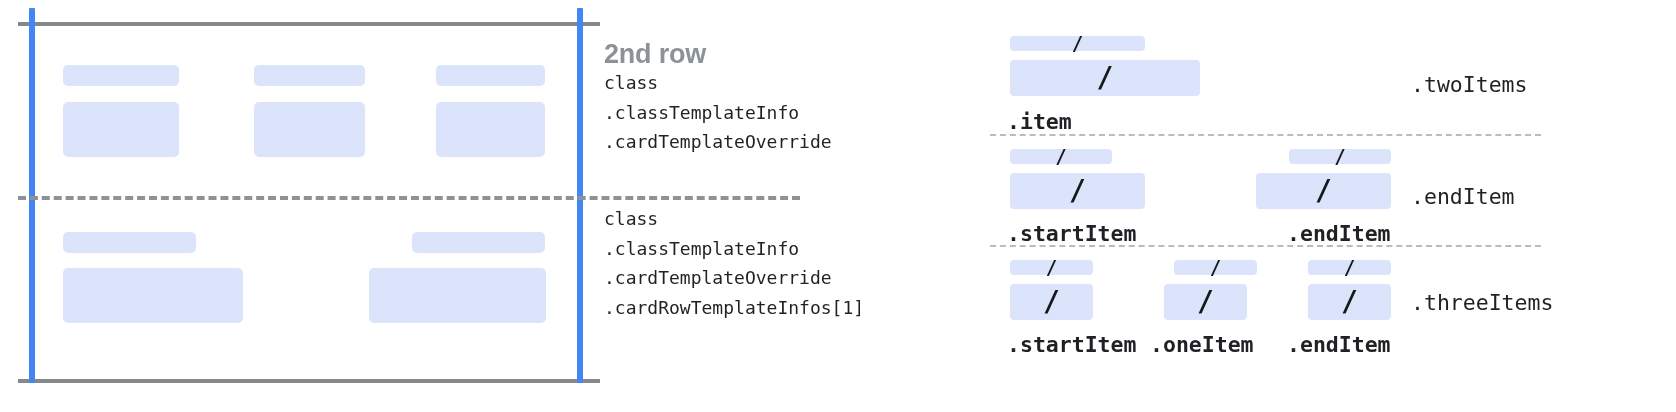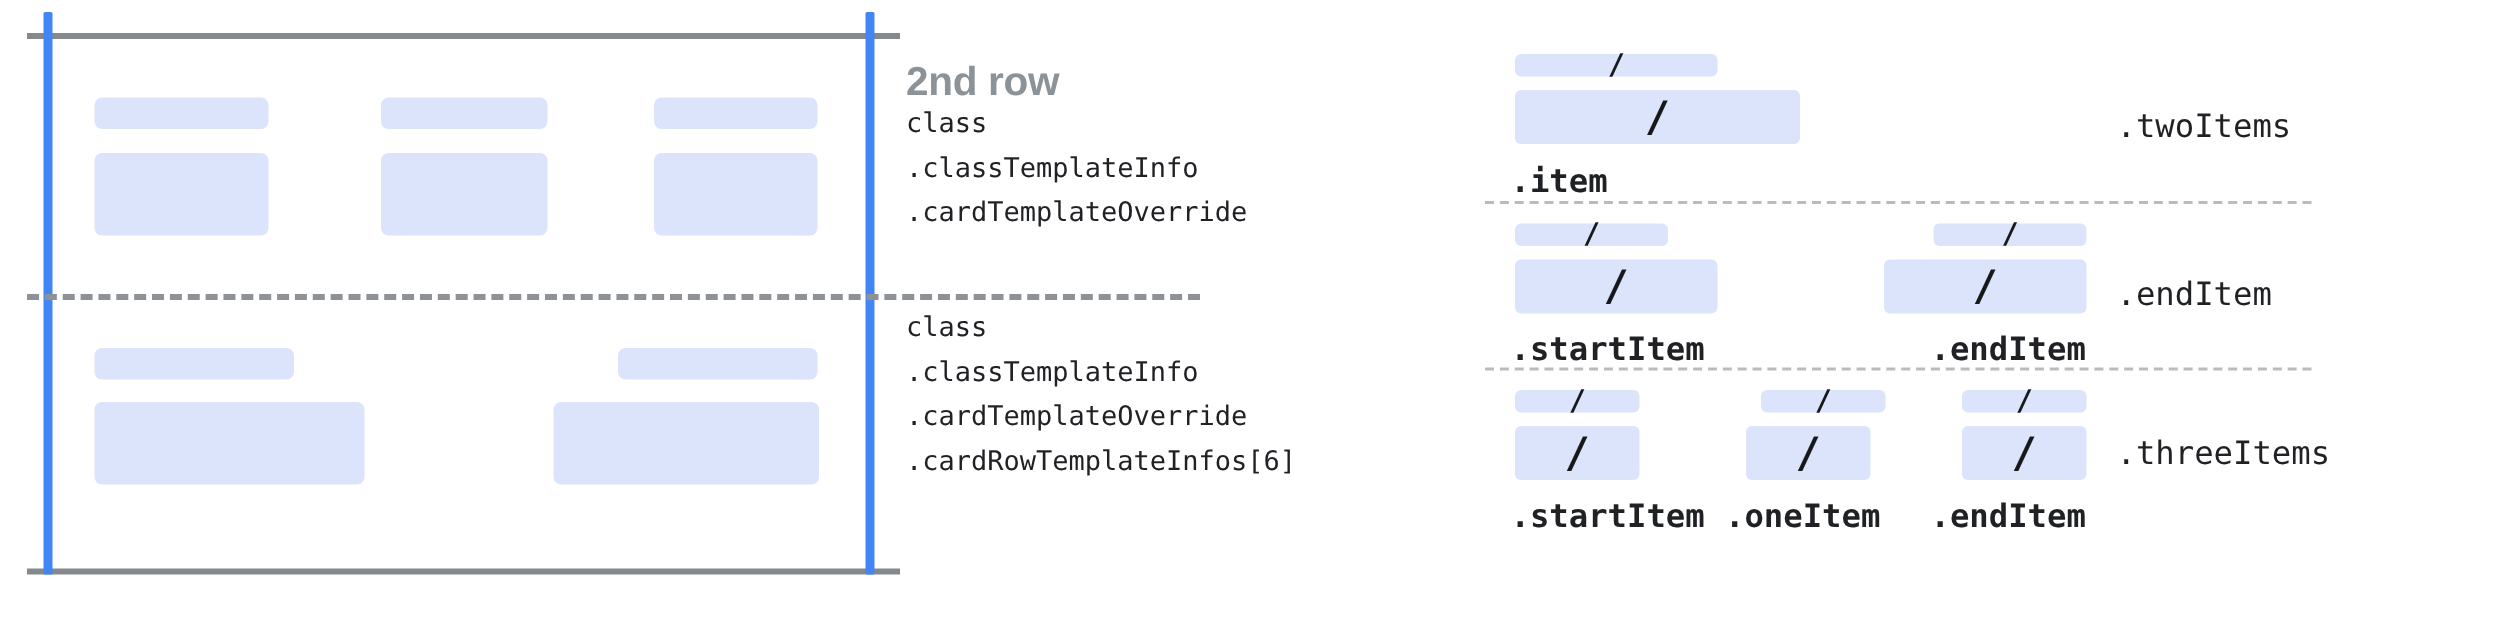--- a/index.html
+++ b/index.html
@@ -101,21 +101,21 @@
     <div class="rowhead">2nd row</div>
     <div class="codeline">class</div>
     <div class="codeline">.classTemplateInfo</div>
     <div class="codeline">.cardTemplateOverride</div>
   </div>
 
   <div class="textcol" style="top:204px;">
     <div class="codeline">class</div>
     <div class="codeline">.classTemplateInfo</div>
     <div class="codeline">.cardTemplateOverride</div>
-    <div class="codeline">.cardRowTemplateInfos[6]</div>
+    <div class="codeline">.cardRowTemplateInfos[1]</div>
   </div>
 
   <div class="rightpanel">
 
     <div>
       <div class="itembox small" style="left:1010px; top:36px; width:135px; height:15px;">
         <span class="slash">/</span>
       </div>
       <div class="itembox big" style="left:1010px; top:60px; width:190px; height:36px;">
         <span class="slash">/</span>

